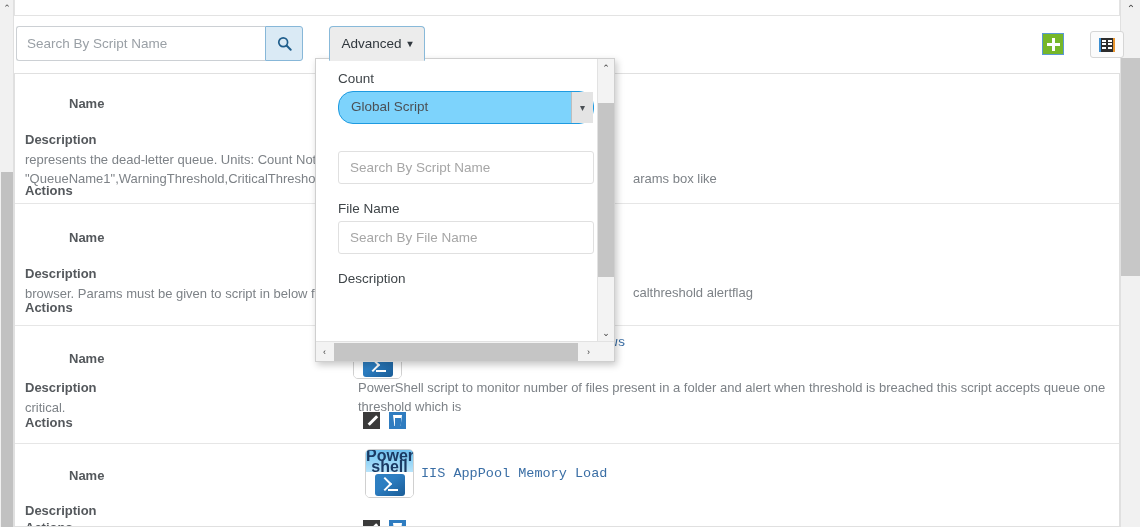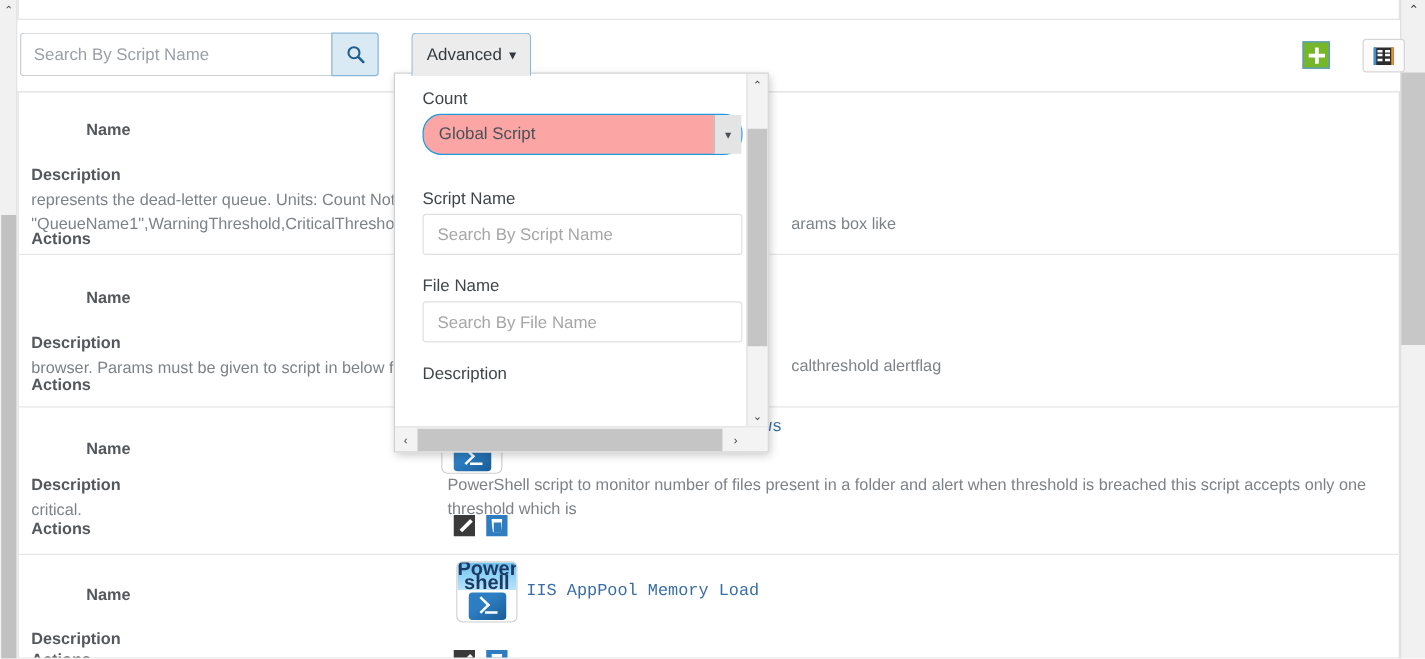--- a/index.html
+++ b/index.html
@@ -296,21 +296,21 @@
     font-size: 13.5px;
     color: #3f4549;
     margin-bottom: 5px;
     font-family: "Liberation Sans", sans-serif;
   }
   .select-wrap {
     position: relative;
     width: 256px; height: 33px;
     border: 1px solid #1e9ae0;
     border-radius: 15px;
-    background: #fca5a5;
+    background: #7dd3fc;
     margin-bottom: 27px;
   }
   .select-wrap .sel-val {
     position: absolute; left: 12px; top: 7px;
     font-size: 13.5px;
     color: #4b5055;
     font-family: "Liberation Sans", sans-serif;
   }
   .select-wrap .sel-arrow {
     position: absolute; right: 0; top: 0;
@@ -470,21 +470,21 @@
             <div>Power</div>
             <div>shell</div>
           </div>
           <div class="ps-bot">
               <span class="ps-chev"></span>
             </div>
         </div>
         <a class="script-link" style="left:400px; top:9px">File Count Monitor Windows</a>
 
         <div class="lbl lbl-desc" style="top:54px">Description</div>
-        <div class="val" style="top:52px; left:343px">PowerShell script to monitor number of files present in a folder and alert when threshold is breached this script accepts only one threshold which is</div>
+        <div class="val" style="top:52px; left:343px">PowerShell script to monitor number of files present in a folder and alert when threshold is breached this script accepts queue one threshold which is</div>
         <div class="val val-desc-left" style="top:72px">critical.</div>
         <div class="lbl lbl-act" style="top:89px">Actions</div>
 
         <div class="act-icons" style="left:348px; top:86px">
           <div class="act-ico act-edit">
               <span class="pencil"></span>
             </div>
           <div class="act-ico act-del">
               <span class="trash"></span>
             </div>
@@ -526,21 +526,20 @@
   <div class="adv-panel">
 
     <div class="adv-body">
 
       <div class="field-label">Count</div>
       <div class="select-wrap">
         <span class="sel-val">Global Script</span>
         <span class="sel-arrow">▾</span>
       </div>
 
-      <div class="field-label">Script Name</div>
       <input class="txt-field" type="text" placeholder="Search By Script Name" style="">
 
       <div class="field-label">File Name</div>
       <input class="txt-field" type="text" placeholder="Search By File Name" style="">
 
       <div class="field-label">Description</div>
     </div>
 
     <div class="adv-vsb">
       <div class="arr up">⌃</div>

